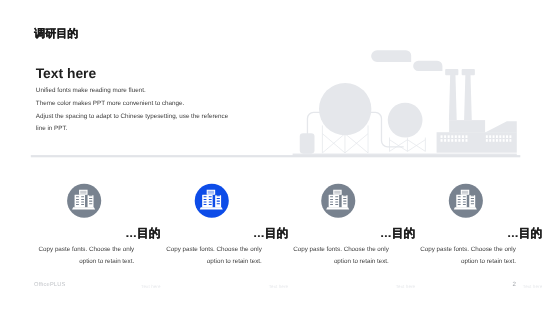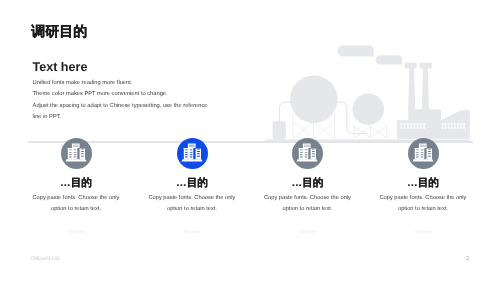--- a/index.html
+++ b/index.html
@@ -4,26 +4,26 @@
 <style>
   html,body{margin:0;padding:0;}
   body{width:500px;height:281px;overflow:hidden;background:#ffffff;
        font-family:"Liberation Sans",sans-serif;
        -webkit-font-smoothing:antialiased;text-rendering:geometricPrecision;}
   .slide{position:relative;width:500px;height:281px;background:#fff;overflow:hidden;}
 
   .art{position:absolute;left:255px;top:35px;width:245px;height:112px;}
   .art svg{display:block;}
 
-  .title{position:absolute;left:31.2px;top:24.8px;font-size:14px;font-weight:700;color:#1a1a1a;line-height:13.7px;-webkit-text-stroke:0.28px #1a1a1a;}
+  .title{position:absolute;left:31.2px;top:24.8px;font-size:10px;font-weight:700;color:#1a1a1a;line-height:13.7px;-webkit-text-stroke:0.28px #1a1a1a;}
   .heading{position:absolute;left:32.4px;top:61.1px;font-size:12.6px;font-weight:700;color:#1f1f1f;line-height:12.6px;}
   .body-text{position:absolute;left:32.6px;top:77.6px;font-size:5.72px;color:#3a3a3a;line-height:11.5px;white-space:pre;}
   .divider{position:absolute;left:28px;top:141.4px;width:445px;height:1.6px;background:#e2e4e8;}
 
-  .col{position:absolute;top:136px;width:140px;text-align:center;}
+  .col{position:absolute;top:165px;width:140px;text-align:right;}
   .circle{width:31px;height:31px;border-radius:50%;margin:2px auto 0;position:relative;}
   .circle svg{position:absolute;left:0;top:0;}
   .col-label{margin-top:9.3px;font-size:10.7px;font-weight:700;color:#1d1d1d;line-height:11px;-webkit-text-stroke:0.2px #1d1d1d;}
   .col-desc{margin-top:3.8px;font-size:5.7px;color:#3c3c3c;line-height:11.2px;width:92px;margin-left:auto;margin-right:auto;}
   .col-faint{margin-top:13px;font-size:4.1px;color:#e6e8eb;letter-spacing:.1px;}
 
   .footer{position:absolute;left:31px;top:256.3px;font-size:5.2px;color:#c2c5c9;letter-spacing:.15px;}
   .pagenum{position:absolute;left:466px;top:256px;font-size:5.6px;color:#9ea2a8;}
 </style>
 </head>

